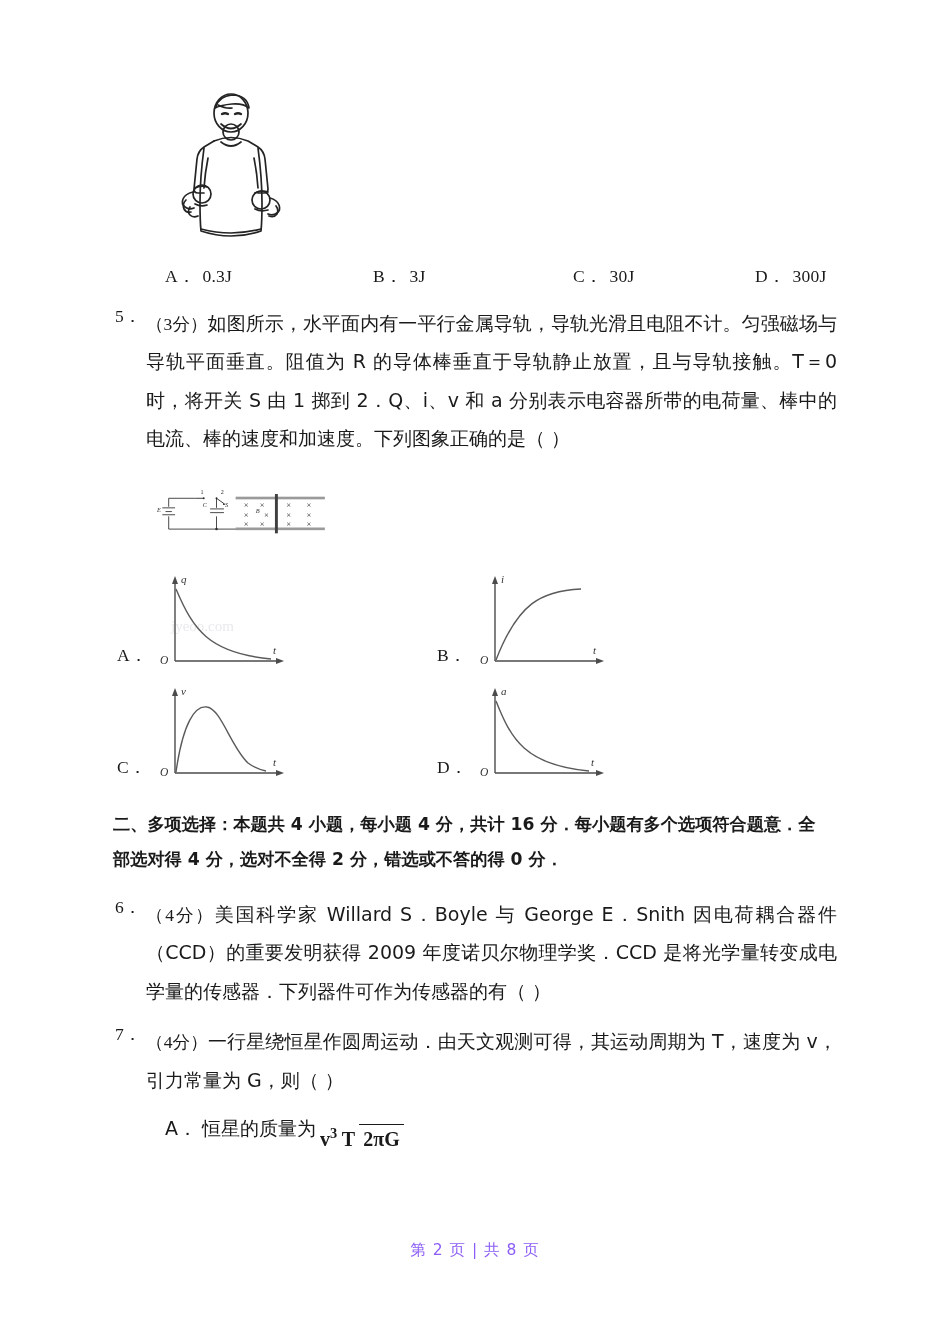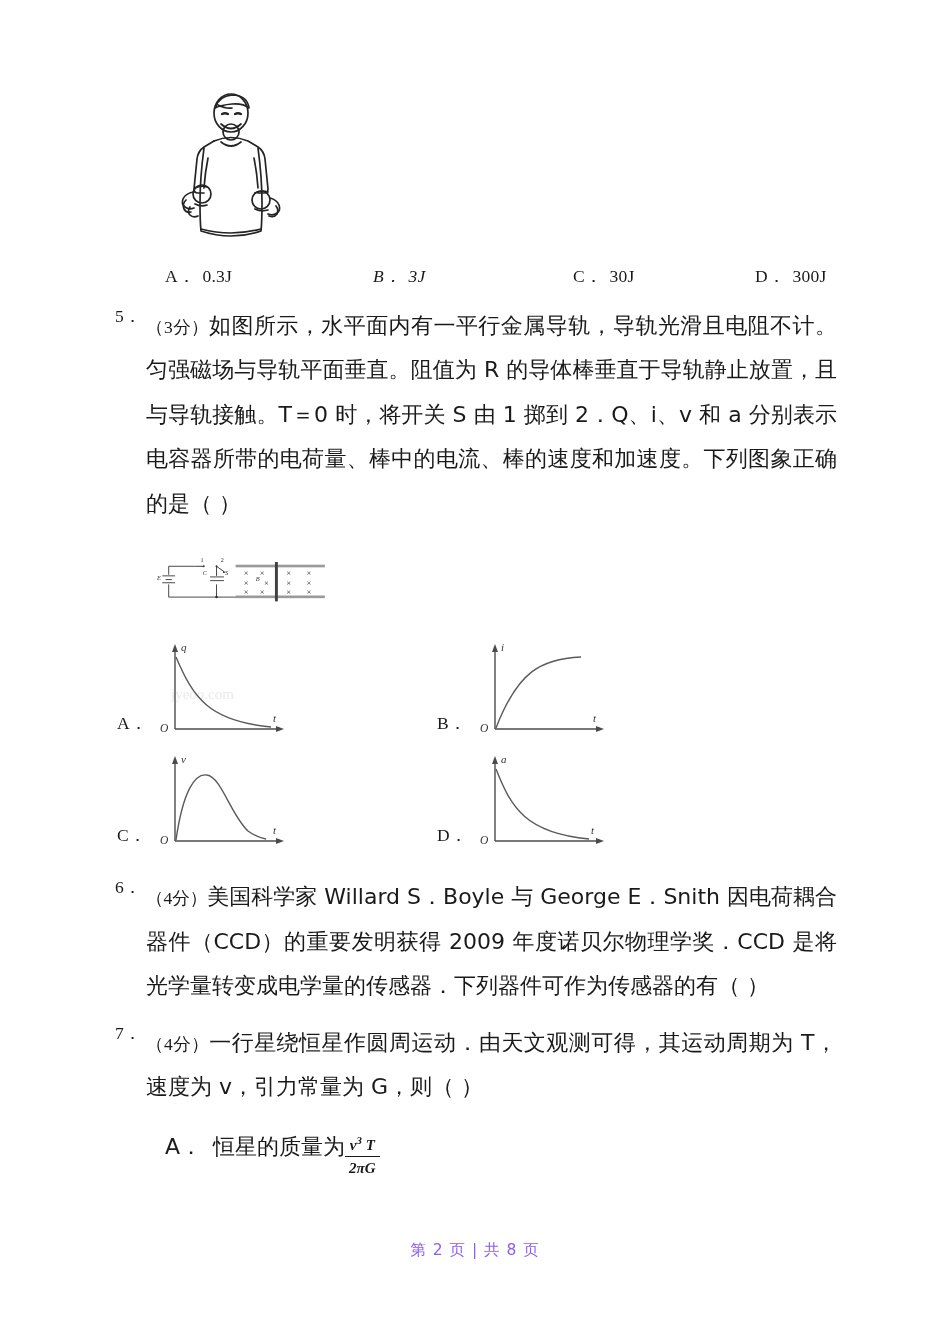--- a/index.html
+++ b/index.html
@@ -40,21 +40,21 @@
     margin: 14px 0 0 0;
     font-size: 17.5px;
     letter-spacing: 0.2px;
   }
   .opt-row.indented { padding-left: 52px; }
   .opt {
     white-space: nowrap;
   }
   .opt .lab { margin-right: 7px; }
   .opt-w1 { width: 208px; }
-  .opt-w2 { width: 200px; font-style: italic; }
+  .opt-w2 { width: 200px; }
   .opt-w3 { width: 182px; }
 
   
   .qblock {
     display: flex;
     margin-top: 18px;
   }
   .qnum {
     width: 33px;
     flex: 0 0 33px;
@@ -63,21 +63,21 @@
     padding-left: 2px;
     box-sizing: border-box;
   }
   .qbody {
     flex: 1;
     font-size: 17.5px;
     line-height: 2.02;
     text-align: justify;
     font-family: "Liberation Serif", "DejaVu Serif", serif;
   }
-  .cn { font-family: "DejaVu Sans", "Liberation Sans", sans-serif; font-size: 22px; }
+  .cn { font-family: "DejaVu Sans", "Liberation Sans", sans-serif; font-size: 19px; }
 
   
   .section-head {
     margin-top: 26px;
     font-size: 17.2px;
     font-weight: bold;
     line-height: 2.05;
     text-align: justify;
     font-family: "DejaVu Sans", "Liberation Sans", sans-serif;
   }
@@ -112,27 +112,25 @@
   
   .optA7 {
     display: flex;
     align-items: center;
     padding-left: 52px;
     margin-top: 16px;
     font-size: 17.5px;
   }
   .frac {
     display: inline-flex;
-    flex-direction: column;
     align-items: center;
     vertical-align: middle;
     font-family: "Liberation Serif", "DejaVu Serif", serif;
-    font-style: italic;
     font-weight: bold;
-    font-size: 15px;
+    font-size: 20px;
     line-height: 1.25;
     position: relative;
     top: 9px;
   }
   .frac .num { padding: 0 4px 1px 4px; }
   .frac .den { padding: 2px 4px 0 4px; border-top: 1.6px solid #1a1a1a; }
   .frac sup { font-size: 0.72em; vertical-align: super; }
 
   
   .footer {
@@ -353,36 +351,38 @@
           <polygon points="131,92 123,89 123,95" fill="#4b4b4b"></polygon>
           <path d="M23 20 C 38 58, 52 84, 116 90" stroke="#5a5a5a" stroke-width="1.4" fill="none"></path>
           <text x="28" y="14" font-family="Liberation Serif, serif" font-style="italic" font-size="11" fill="#333">a</text>
           <text x="118" y="85" font-family="Liberation Serif, serif" font-style="italic" font-size="11" fill="#333">t</text>
           <text x="7" y="95" font-family="Liberation Serif, serif" font-style="italic" font-size="11.5" fill="#333">O</text>
         </svg>
       </div>
     </div>
 
     <div class="section-head">
+      <div>二、多项选择：本题共 4 小题，每小题 4 分，共计 16 分．每小题有多个选项符合题意．全</div>
+      <div>部选对得 4 分，选对不全得 2 分，错选或不答的得 0 分．</div>
     </div>
 
     <div class="qblock">
       <div class="qnum">6．</div>
       <div class="qbody"><span>（4分）</span><span class="cn">美国科学家 Willard S．Boyle 与 George E．Snith 因电荷耦合器件（CCD）的重要发明获得 2009 年度诺贝尔物理学奖．CCD 是将光学量转变成电学量的传感器．下列器件可作为传感器的有（      ）</span></div>
     </div>
 
 
     <div class="qblock" style="margin-top:12px;">
       <div class="qnum">7．</div>
       <div class="qbody"><span>（4分）</span><span class="cn">一行星绕恒星作圆周运动．由天文观测可得，其运动周期为 T，速度为 v，引力常量为 G，则（      ）</span></div>
     </div>
 
     <div class="optA7">
       <span class="cn">A．</span>
-      <span class="cn" style="margin-left:11px;font-family:Liberation Mono, monospace;">恒星的质量为</span>
+      <span class="cn" style="margin-left:5px;font-family:Liberation Mono, monospace;">恒星的质量为</span>
       <span class="frac">
         <span class="num"><span>v</span><sup>3</sup> <span>T</span></span>
         <span class="den">2πG</span>
       </span>
     </div>
 
   </div>
 
   <div class="footer">第 2 页 | 共 8 页</div>
 

